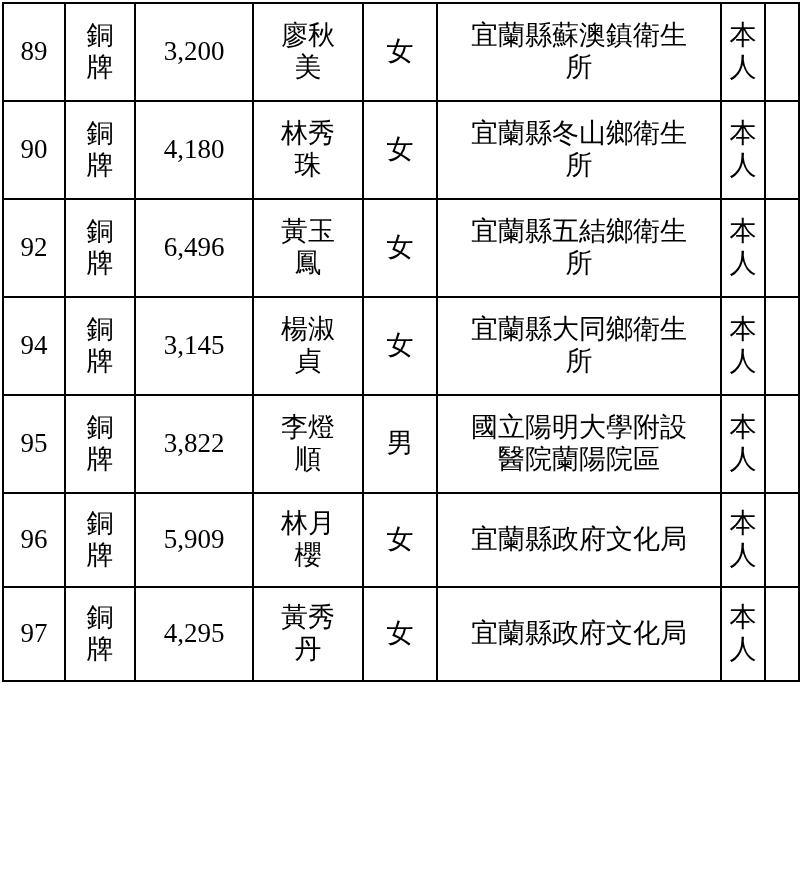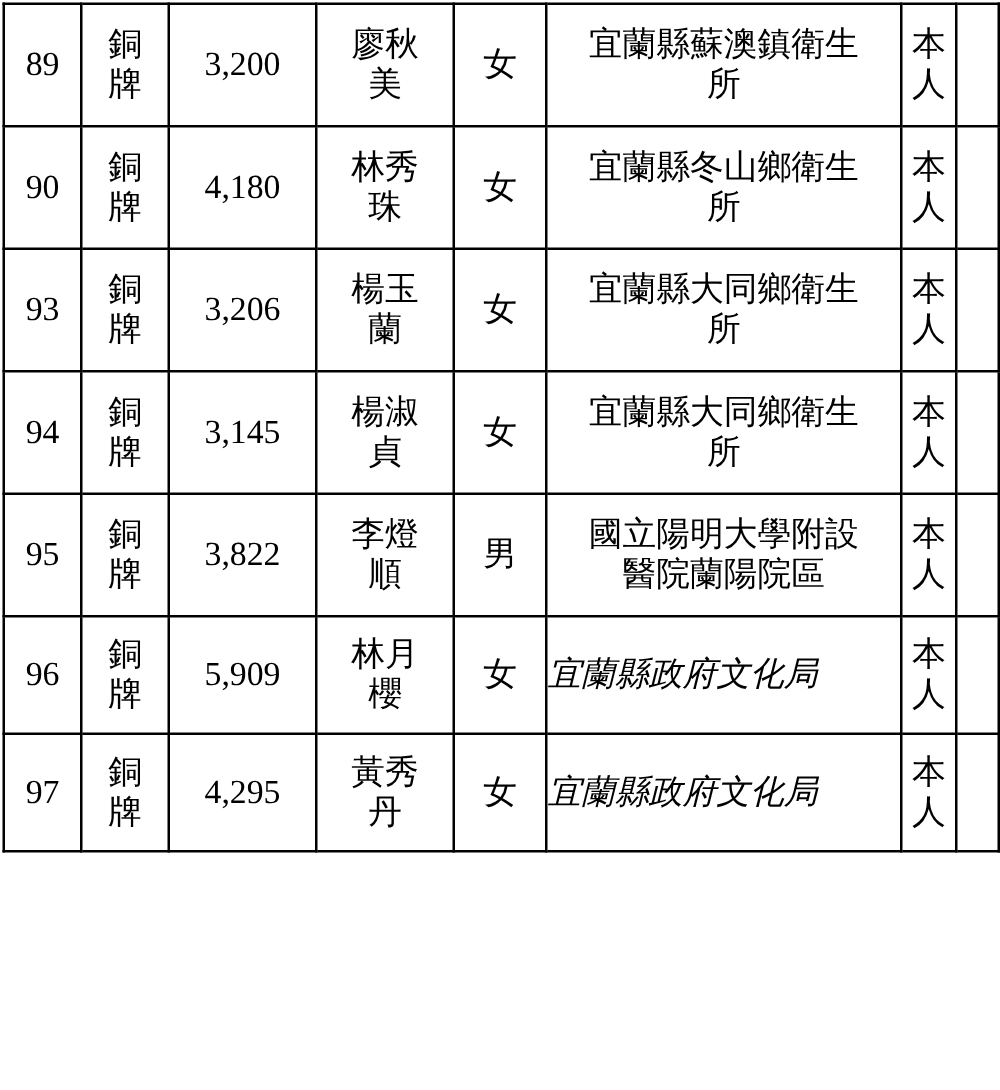--- a/index.html
+++ b/index.html
@@ -73,22 +73,21 @@
   .cell-gender {
     font-size: 27px;
   }
   .cell-org {
     font-size: 27px;
     line-height: 1.22;
     text-align: left;
     padding: 0 8px;
   }
   .cell-org.single {
-    text-align: left;
-    font-style: italic;
+    text-align: center;
   }
   .cell-org .ln {
     display: block;
     white-space: nowrap;
   }
   .cell-recv {
     font-size: 26px;
     line-height: 1.2;
   }
   .cell-recv span {
@@ -154,33 +153,33 @@
             <span class="ln">宜蘭縣冬山鄉衛生</span>
             <span class="ln">所</span>
           </td>
           <td class="cell-recv">
             <span>本</span>
             <span>人</span>
           </td>
           <td class="cell-sign"></td>
         </tr>
         <tr class="row-2line">
-          <td class="cell-no">93</td>
-          <td class="cell-medal">
-            <span>銅</span>
-            <span>牌</span>
-          </td>
-          <td class="cell-amount">3,206</td>
-          <td class="cell-name">
-            <span class="ln">楊玉</span>
-            <span class="ln">蘭</span>
-          </td>
-          <td class="cell-gender">女</td>
-          <td class="cell-org">
-            <span class="ln">宜蘭縣大同鄉衛生</span>
+          <td class="cell-no">92</td>
+          <td class="cell-medal">
+            <span>銅</span>
+            <span>牌</span>
+          </td>
+          <td class="cell-amount">6,496</td>
+          <td class="cell-name">
+            <span class="ln">黃玉</span>
+            <span class="ln">鳳</span>
+          </td>
+          <td class="cell-gender">女</td>
+          <td class="cell-org">
+            <span class="ln">宜蘭縣五結鄉衛生</span>
             <span class="ln">所</span>
           </td>
           <td class="cell-recv">
             <span>本</span>
             <span>人</span>
           </td>
           <td class="cell-sign"></td>
         </tr>
         <tr class="row-2line">
           <td class="cell-no">94</td>

